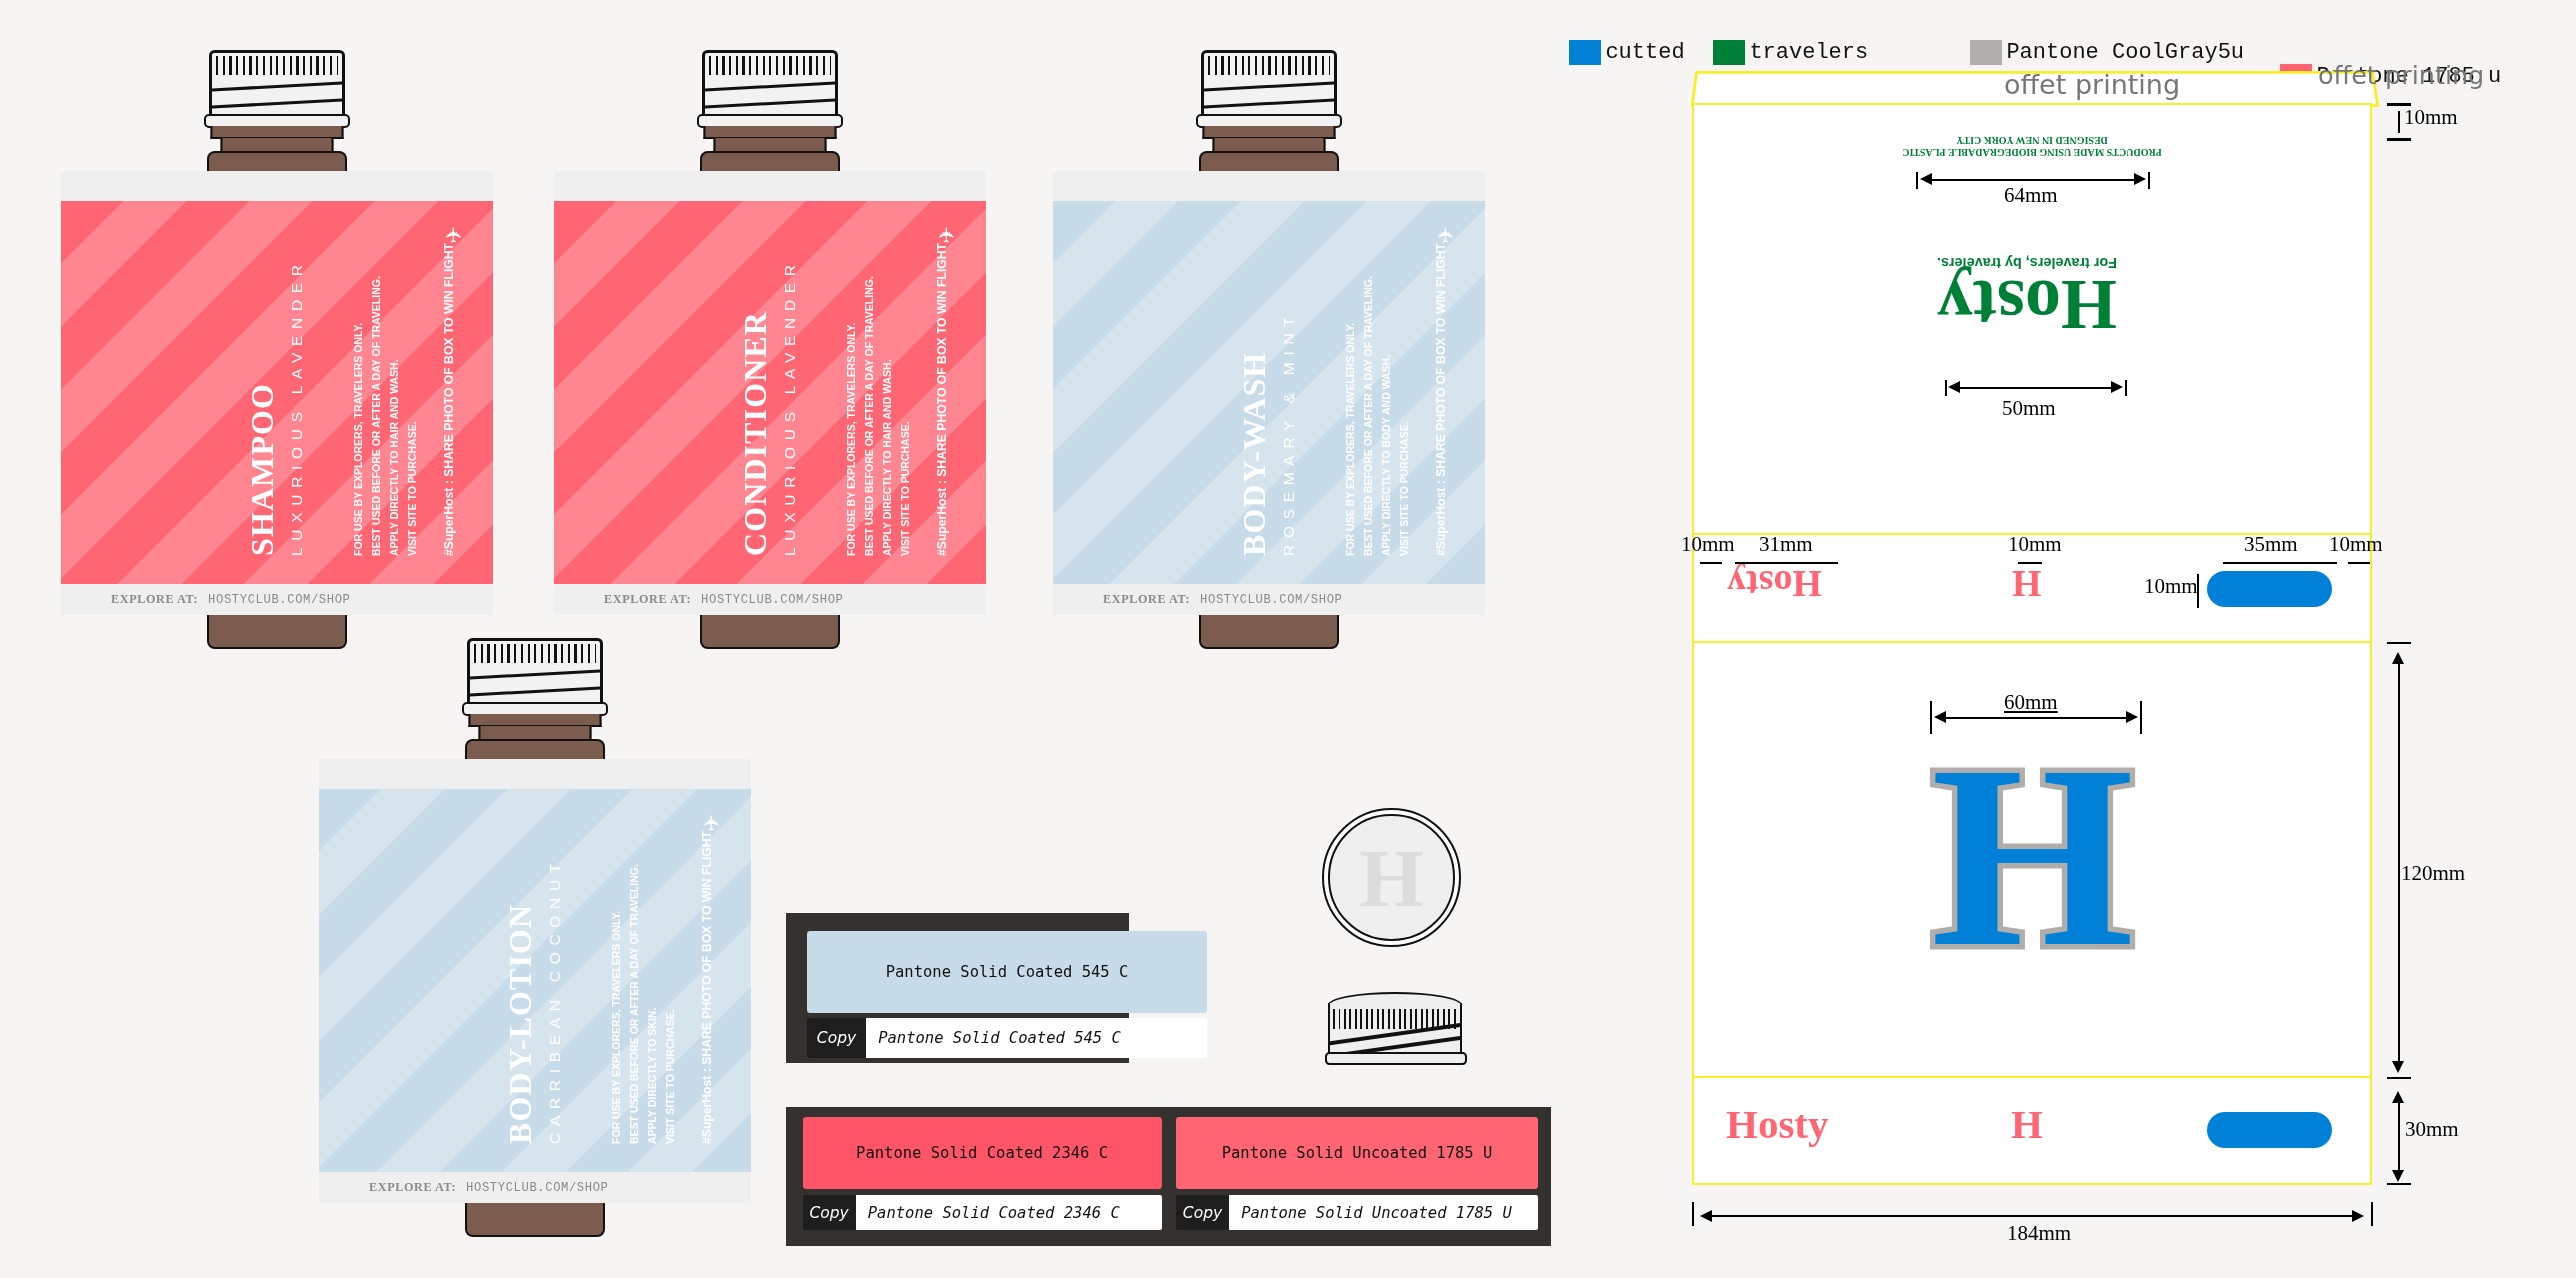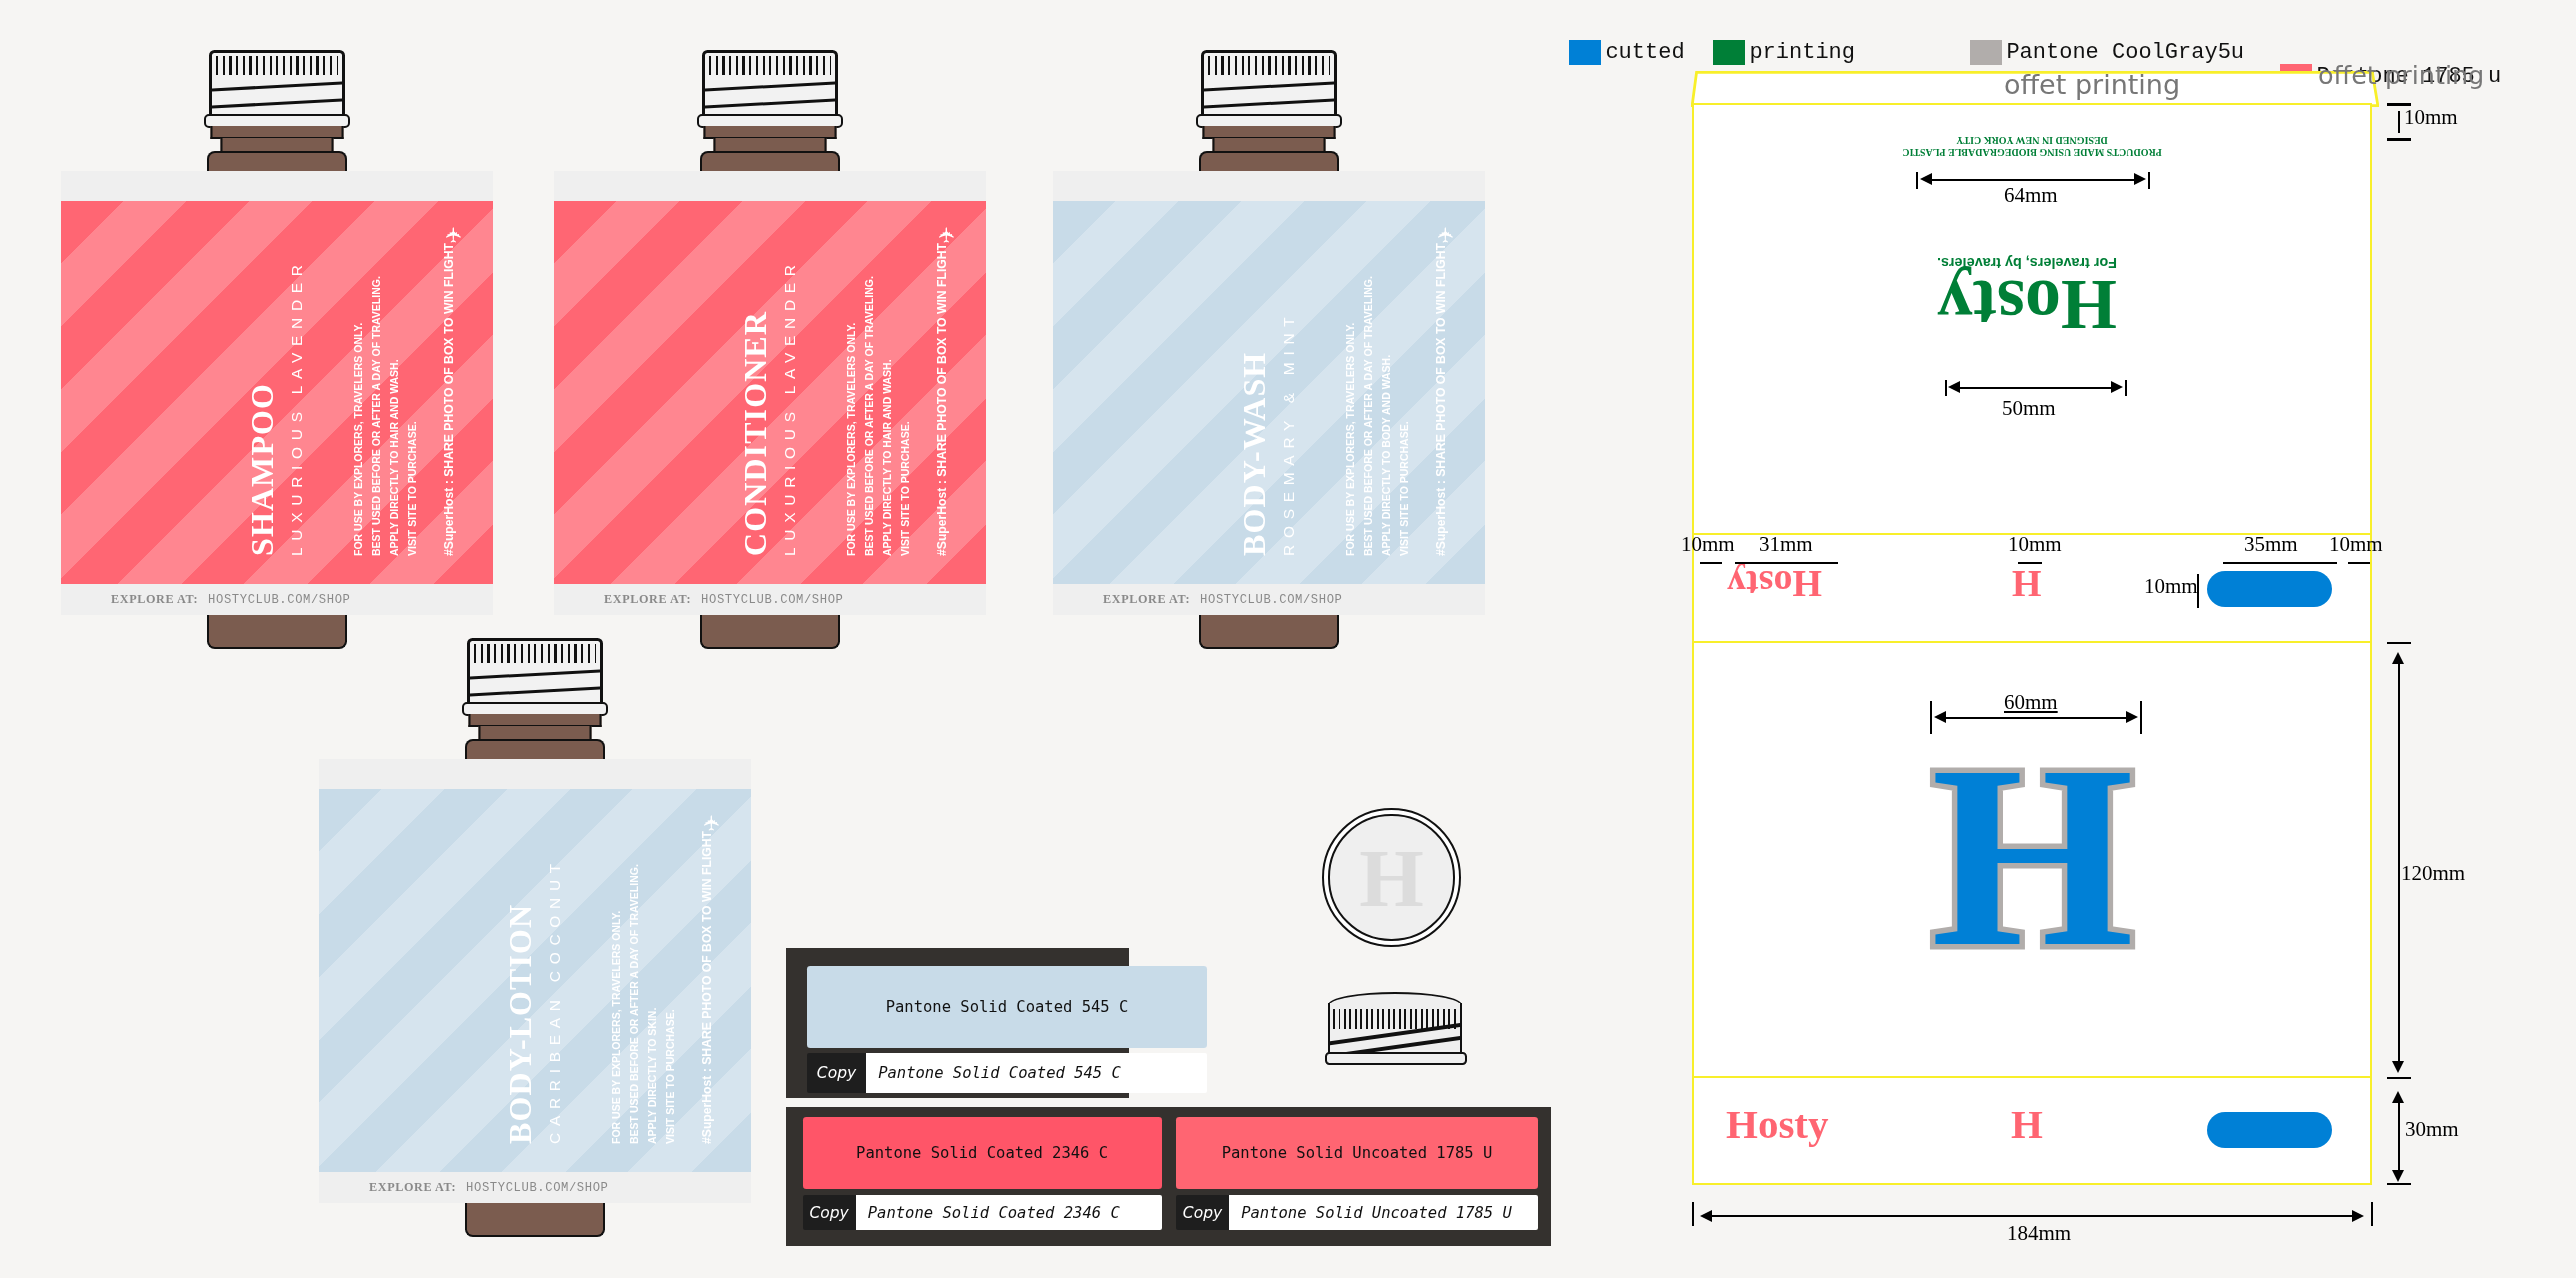--- a/index.html
+++ b/index.html
@@ -190,21 +190,21 @@
 <div class="abs" style="left:1328px;top:992px;width:136px;height:72px;">
   <div class="abs" style="left:0;top:0;width:130px;height:22px;border:2.8px solid #111;border-radius:50%;background:#efefef;"></div>
   <div class="abs" style="left:0;top:11px;width:130px;height:54px;border-left:2.8px solid #111;border-right:2.8px solid #111;background:#efefef;overflow:hidden;">
     <div class="abs" style="left:3.3px;right:3.3px;top:5.5px;height:20px;background:repeating-linear-gradient(90deg,#111 0 1.7px,#efefef 1.7px 5.5px);"></div>
     <div class="abs" style="left:-5.5px;right:-5.5px;top:29px;height:3.9px;background:#111;transform:rotate(-8deg);"></div>
     <div class="abs" style="left:-5.5px;right:-5.5px;top:42px;height:3.9px;background:#111;transform:rotate(-8deg);"></div>
   </div>
   <div class="abs" style="left:-3.3px;top:60px;width:138px;height:9px;border:2.8px solid #111;border-radius:4.4px;background:#efefef;"></div>
 </div>
 
-<div class="swpanel" style="left:786px;top:948px;width:343px;height:150px;">
+<div class="swpanel" style="left:786px;top:913px;width:343px;height:150px;">
   <div class="swatch" style="left:21px;top:18.3px;width:400px;height:82px;background:#c8dbe8;">
     <span>Pantone Solid Coated 545 C</span>
   </div>
   <div class="copyrow" style="left:21px;top:105px;width:400px;">
     <div class="copybtn">Copy</div>
     <div class="copyfield">Pantone Solid Coated 545 C</div>
   </div>
 </div>
 
 <div class="swpanel" style="left:786px;top:1107px;width:765px;height:139px;">
@@ -223,21 +223,21 @@
     <div class="copyfield">Pantone Solid Uncoated 1785 U</div>
   </div>
 </div>
 
 <div class="legend-item" style="left:1569px;top:40px;align-items:center;">
   <div class="legend-sw" style="background:#0080d6;"></div>
   <span>cutted</span>
 </div>
 <div class="legend-item" style="left:1713px;top:40px;">
   <div class="legend-sw" style="background:#007f37;"></div>
-  <span>printing</span>
+  <span>travelers</span>
 </div>
 <div class="legend-item" style="left:1970px;top:40px;">
   <div class="legend-sw" style="background:#b1adab;"></div>
   <span>Pantone CoolGray5u</span>
 </div>
 <div class="legend-item" style="left:2280px;top:40px;margin-top:24px;">
   <div class="legend-sw" style="background:#ff6572;"></div>
   <span>Pantone 1785 u</span>
 </div>
 

